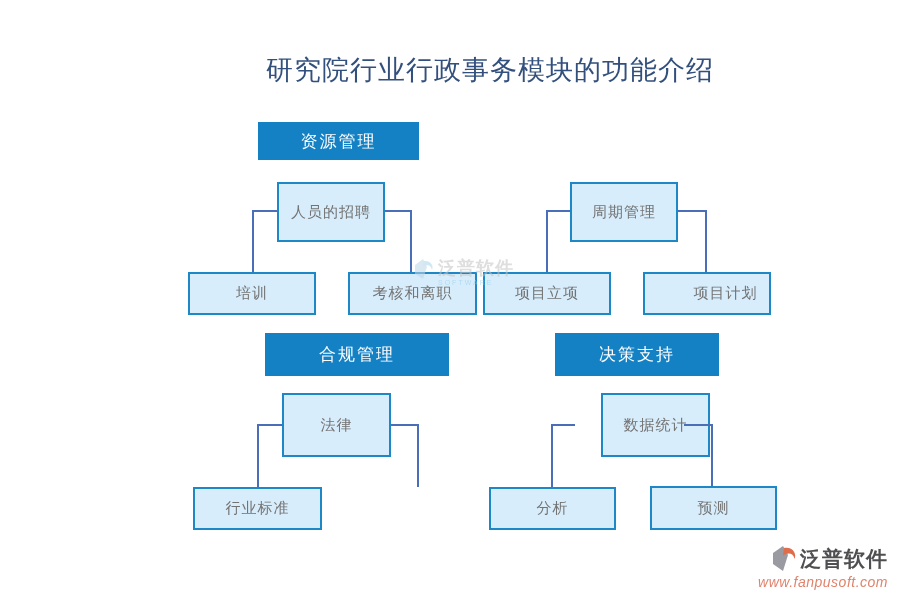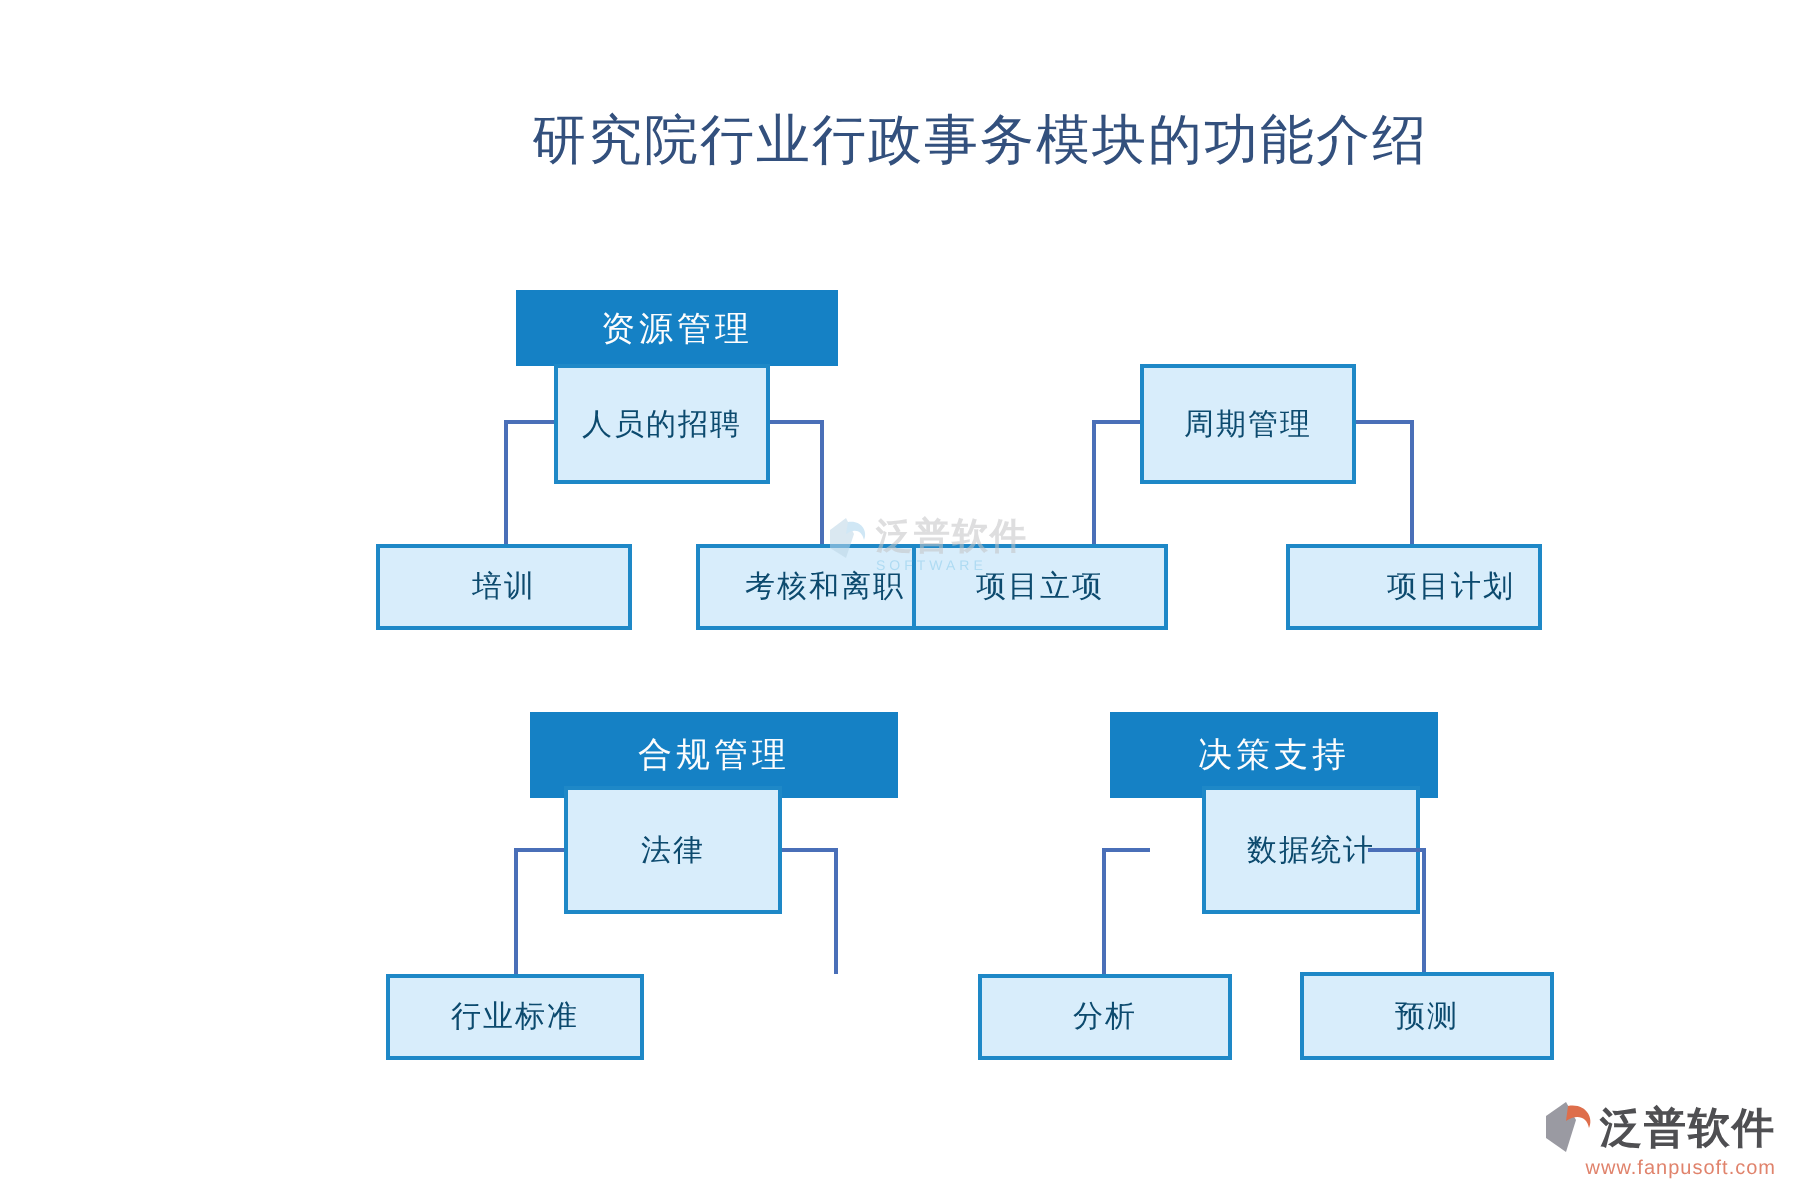--- a/index.html
+++ b/index.html
@@ -9,41 +9,41 @@
   }
   .stage{position:absolute;left:0;top:0;width:900px;height:600px;}
   .title{
     position:absolute;left:0;top:52px;width:900px;text-align:center;
     font-family:"Liberation Serif","DejaVu Serif",serif;
     font-size:27px;color:#33507d;letter-spacing:1px;font-weight:500;padding-left:40px;
   }
   .hdr{
     position:absolute;background:#1581c5;color:#fdfdfd;
     display:flex;align-items:center;justify-content:center;
-    font-size:17px;letter-spacing:2px;margin-top:23px;
+    font-size:17px;letter-spacing:2px;
   }
   .node{
     position:absolute;background:#d8edfb;border:2px solid #1e88c7;
     display:flex;align-items:center;justify-content:center;
-    font-size:15px;color:#0c4a6e;letter-spacing:1px;box-sizing:border-box;
+    font-size:15px;color:#737373;letter-spacing:1px;box-sizing:border-box;
   }
   .line{position:absolute;background:#4a6fb8;}
   .watermark{
     position:absolute;left:414px;top:258px;width:110px;height:40px;
     opacity:.55;pointer-events:none;z-index:5;display:flex;align-items:flex-start;
   }
   .wm-text{color:#c4c4c6;font-size:18px;font-weight:bold;letter-spacing:1px;line-height:20px;}
   .wm-sub{color:#8ecdec;font-size:7px;letter-spacing:2px;display:block;margin-top:1px;}
   .logo{
     position:absolute;right:12px;bottom:10px;width:130px;text-align:right;
   }
   .logo-row{display:flex;align-items:center;justify-content:flex-end;gap:2px;}
   .logo-name{color:#4f4f52;font-size:21px;font-weight:bold;letter-spacing:1px;
     font-family:"Liberation Sans","DejaVu Sans",sans-serif;}
-  .logo-url{color:#e0836c;font-size:10px;letter-spacing:.5px;margin-top:1px;}
+  .logo-url{color:#e0836c;font-size:14px;letter-spacing:.5px;margin-top:1px;font-style:italic;}
 </style>
 </head>
 <body>
 
 <div class="stage">
 
   <div class="title">研究院行业行政事务模块的功能介绍</div>
 
   <div class="hdr" style="left:258px;top:122px;width:161px;height:38px;">资源管理</div>
   <div class="node" style="left:277px;top:182px;width:108px;height:60px;">人员的招聘</div>
@@ -52,21 +52,21 @@
   <div class="line" style="left:385px;top:210px;width:27px;height:2px;"></div>
   <div class="line" style="left:410px;top:210px;width:2px;height:62px;"></div>
   <div class="node" style="left:188px;top:272px;width:128px;height:43px;">培训</div>
   <div class="node" style="left:348px;top:272px;width:129px;height:43px;">考核和离职</div>
 
   <div class="node" style="left:570px;top:182px;width:108px;height:60px;">周期管理</div>
   <div class="line" style="left:546px;top:210px;width:24px;height:2px;"></div>
   <div class="line" style="left:546px;top:210px;width:2px;height:62px;"></div>
   <div class="line" style="left:678px;top:210px;width:29px;height:2px;"></div>
   <div class="line" style="left:705px;top:210px;width:2px;height:62px;"></div>
-  <div class="node" style="left:456px;top:272px;width:128px;height:43px;">项目立项</div>
+  <div class="node" style="left:483px;top:272px;width:128px;height:43px;">项目立项</div>
   <div class="node" style="left:643px;top:272px;width:128px;height:43px;padding-left:37px;">项目计划</div>
 
   <div class="hdr" style="left:265px;top:333px;width:184px;height:43px;">合规管理</div>
   <div class="node" style="left:282px;top:393px;width:109px;height:64px;">法律</div>
   <div class="line" style="left:257px;top:424px;width:25px;height:2px;"></div>
   <div class="line" style="left:257px;top:424px;width:2px;height:63px;"></div>
   <div class="line" style="left:391px;top:424px;width:28px;height:2px;"></div>
   <div class="line" style="left:417px;top:424px;width:2px;height:63px;"></div>
   <div class="node" style="left:193px;top:487px;width:129px;height:43px;">行业标准</div>
 

